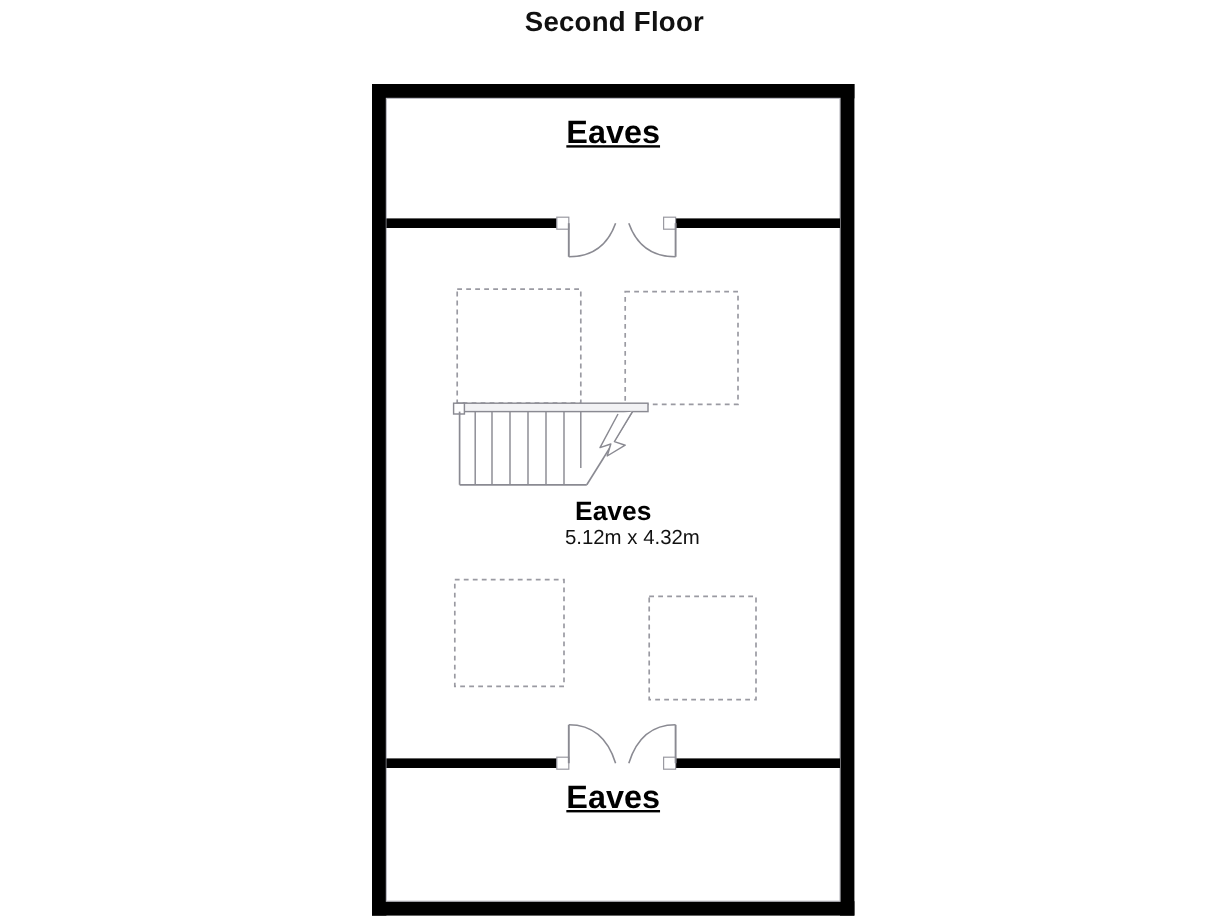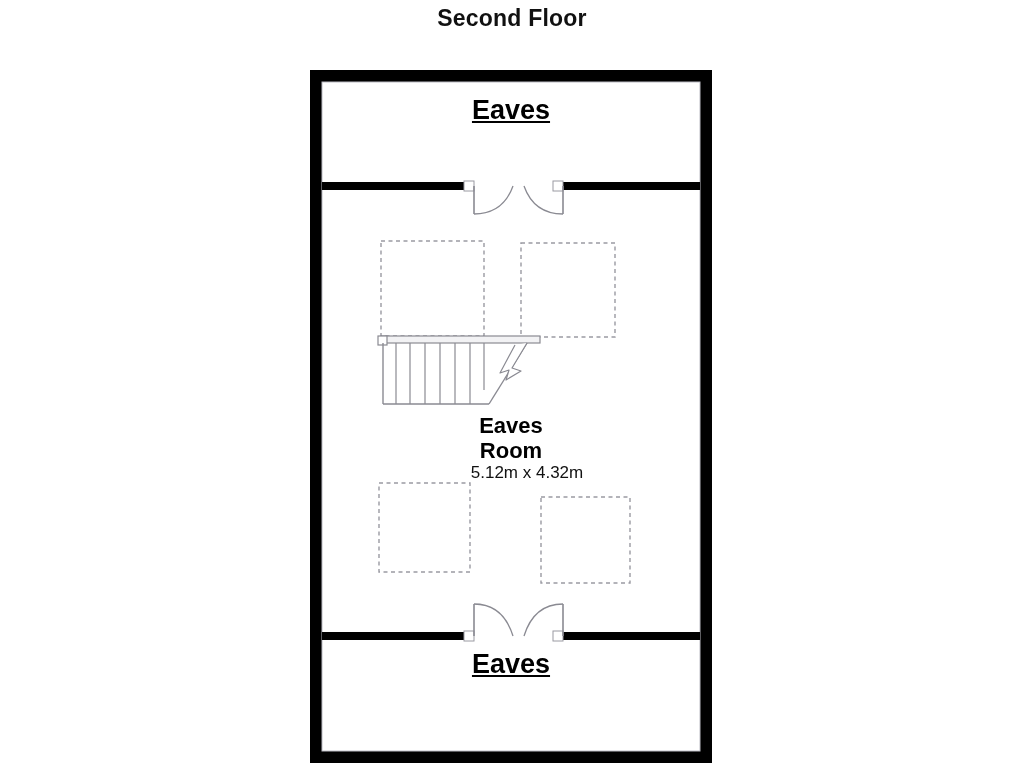--- a/index.html
+++ b/index.html
@@ -172,19 +172,18 @@
 
       <path d="M 527 343 L 512 368 L 521 371 L 506 380 L 509 370 L 500 373 L 515 345" fill="#ffffff" stroke="#8a8a92" stroke-width="1.2" stroke-linejoin="round"></path>
     </g>
 
   </svg>
 
   <div class="room-label eaves-label" style="left:322px; top:98px; width:378px;">Eaves</div>
 
   <div class="label-stack" style="left:322px; top:413px; width:378px;">
     <div class="loft-name">Eaves</div>
-    <div class="loft-name">Room</div>
     <div class="loft-dims">5.12m x 4.32m</div>
   </div>
 
   <div class="room-label eaves-label" style="left:322px; top:652px; width:378px;">Eaves</div>
 
 </div>
 
 </body></html>

